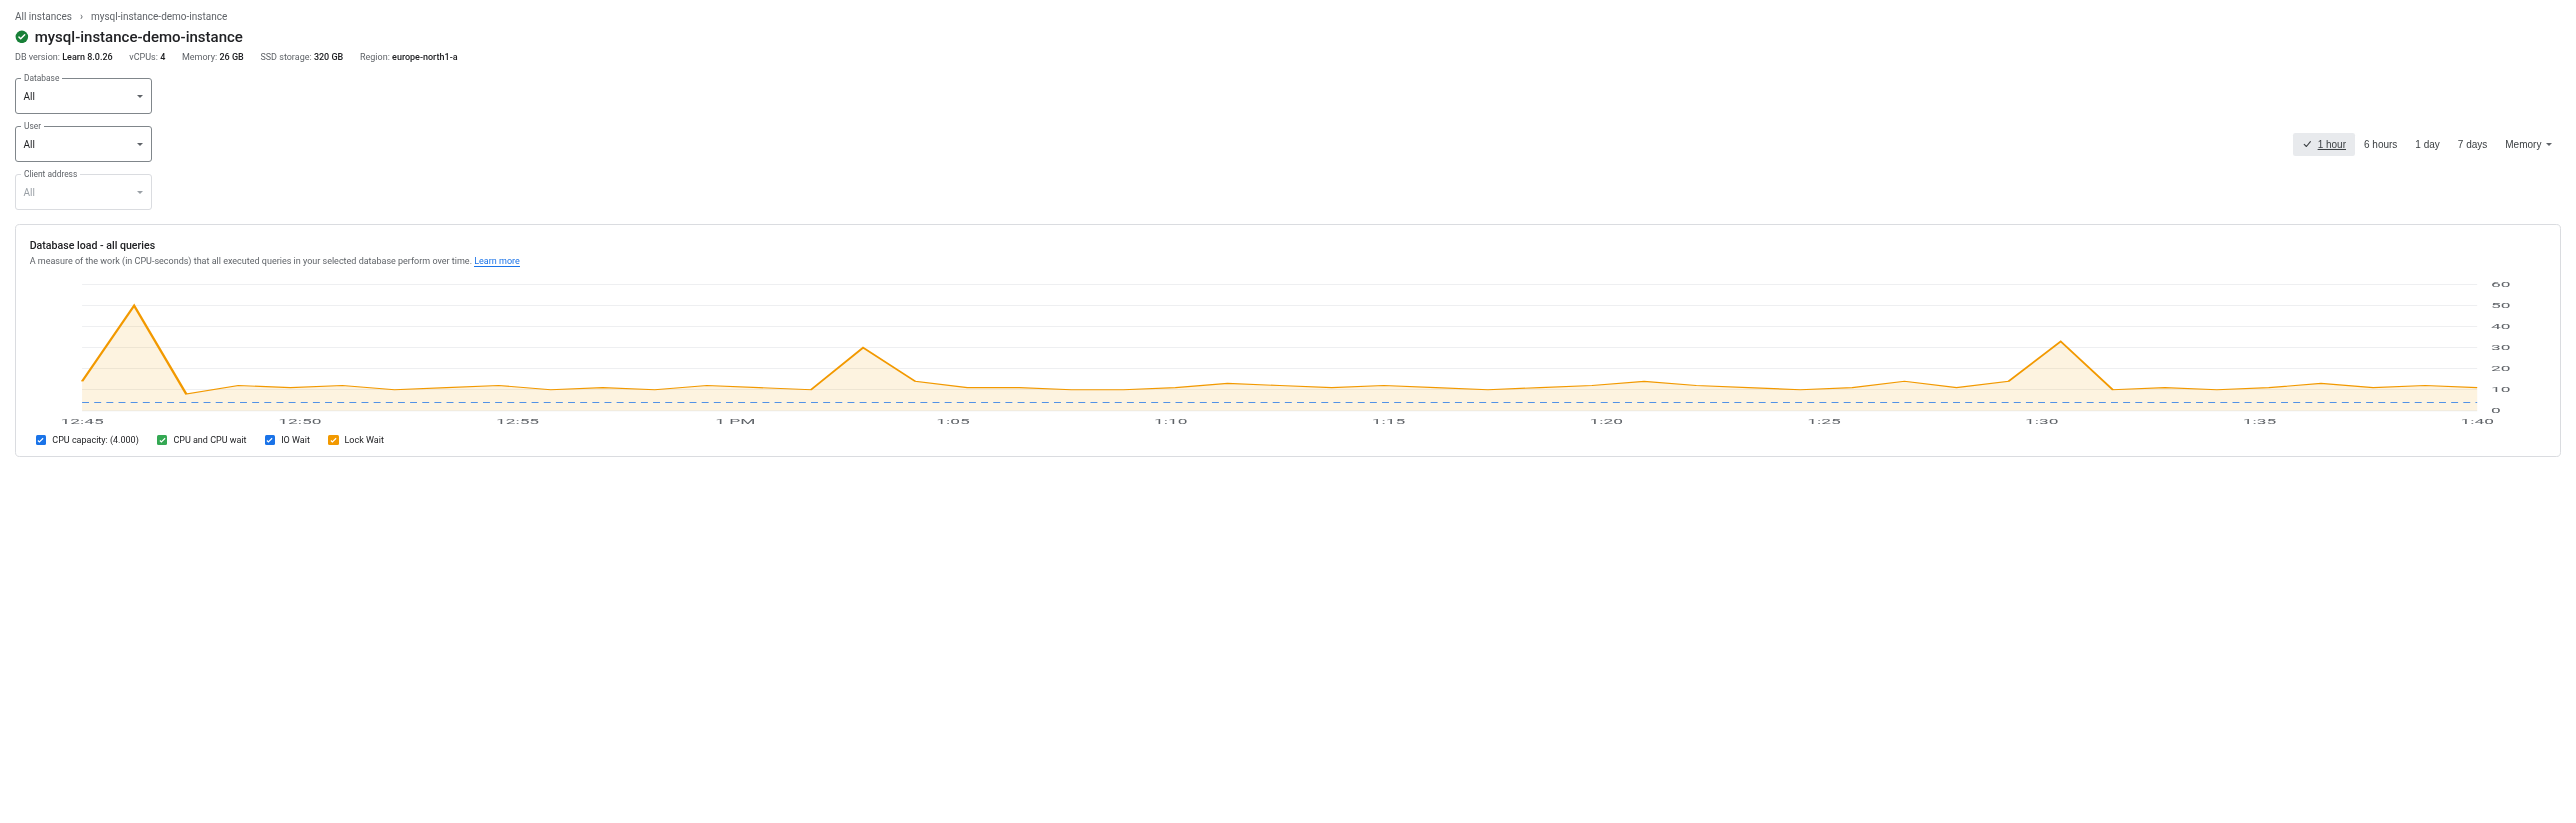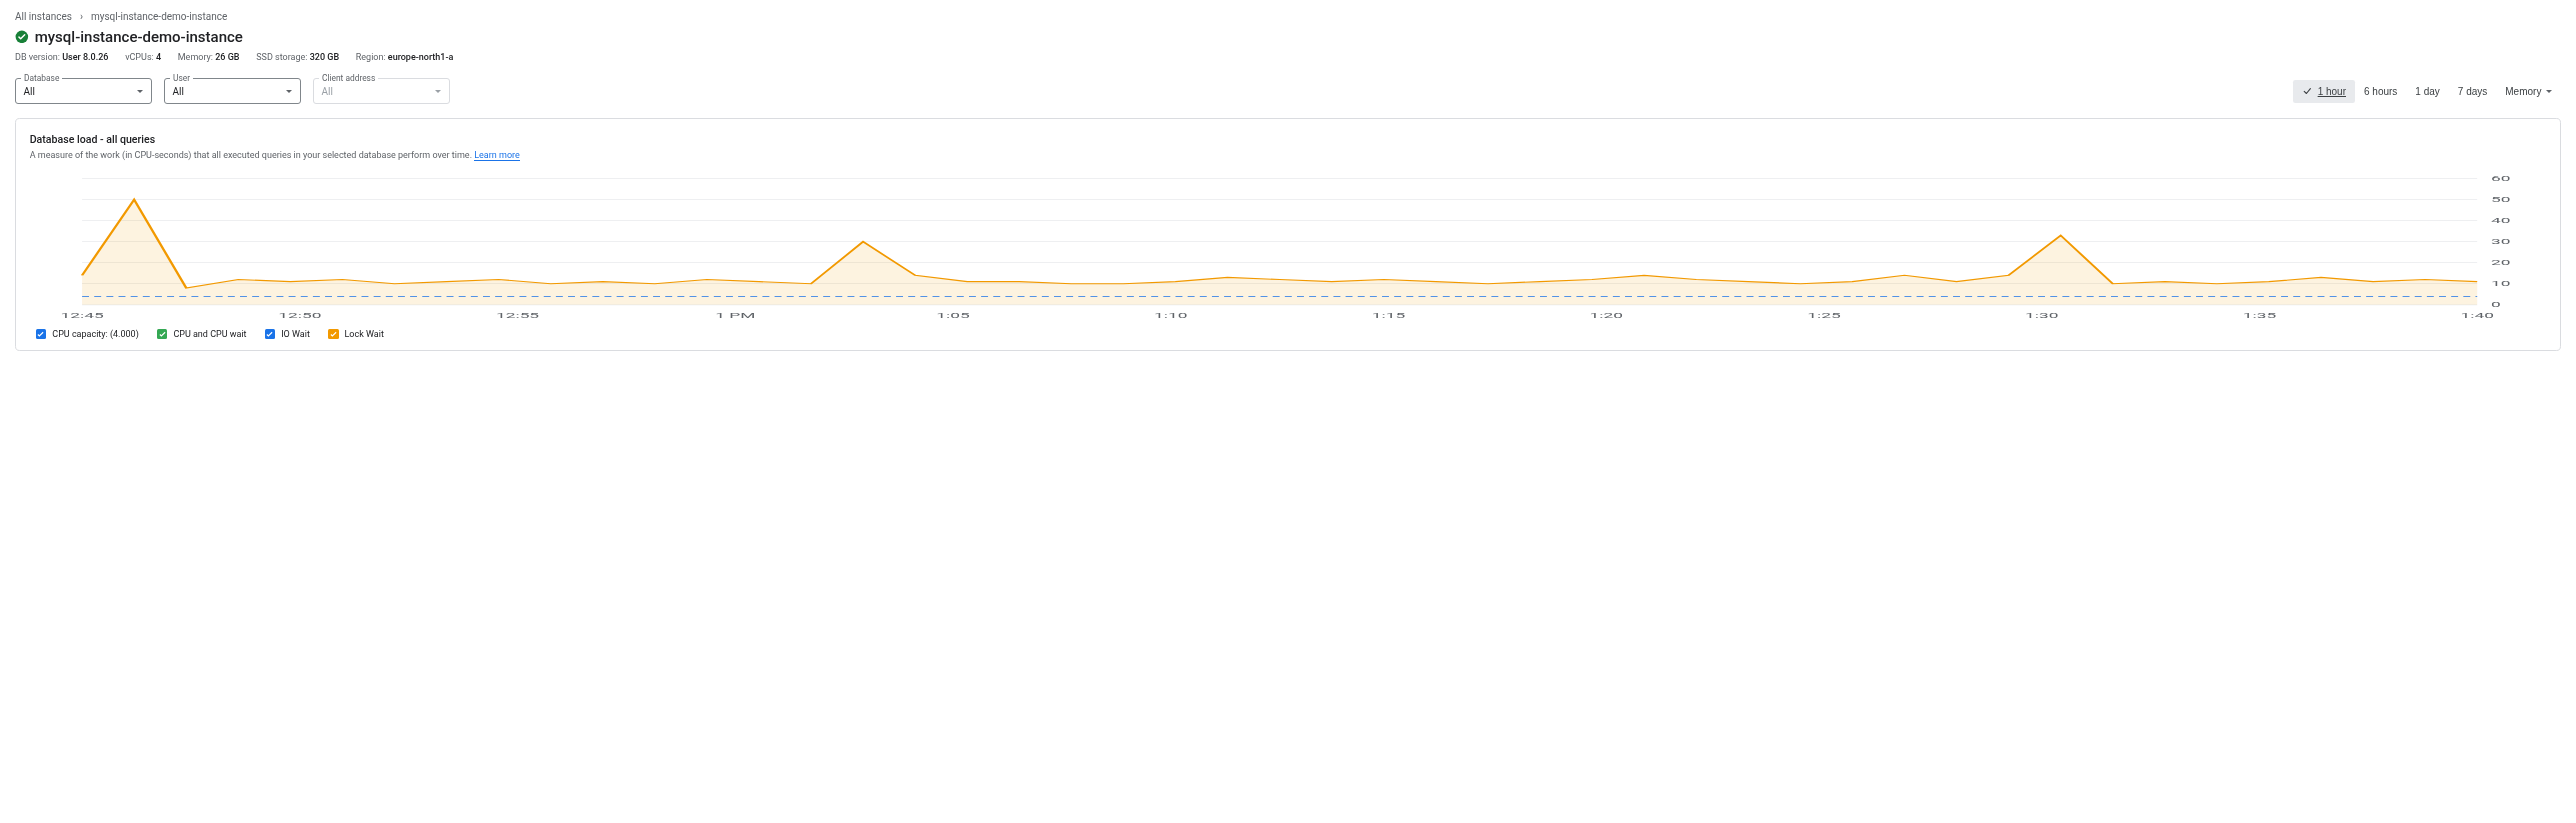--- a/index.html
+++ b/index.html
@@ -10,26 +10,26 @@
 .breadcrumb .sep { color: #5f6368; }
 
 .title-row { display: flex; align-items: center; gap: 6px; margin: 3px 0 6px; }
 .title-row h1 { font-size: 15px; font-weight: 500; }
 .check-icon { width: 13.7px; height: 13.7px; }
 
 .meta-row { display: flex; gap: 16.7px; font-size: 9px; color: #5f6368; margin-bottom: 16.7px; }
 .meta-row b { color: #202124; font-weight: 500; }
 
 .filters-row { display: flex; align-items: center; gap: 9px; margin-bottom: 13.7px; }
-.filters-left { display: flex; gap: 12px; }
+.filters-left { display: flex; gap: 12px; flex-direction: column; }
 .filters-right { margin-left: auto; display: flex; align-items: center; }
 
 .field-wrap { position: relative; }
 .field-label { position: absolute; top: -5.3px; left: 6px; background: #fff; padding: 0 3px; font-size: 8.4px; color: #5f6368; }
-.select-field { border: 0.8px solid #80868b; border-radius: 3px; height: 26px; min-width: 137px; display: flex; align-items: center; justify-content: space-between; padding: 0 7.6px; font-size: 10px; cursor: pointer; }
+.select-field { border: 0.8px solid #80868b; border-radius: 3px; height: 36px; min-width: 137px; display: flex; align-items: center; justify-content: space-between; padding: 0 7.6px; font-size: 10px; cursor: pointer; }
 .select-field.disabled { border-color: #dadce0; color: #9aa0a6; cursor: default; }
 .dropdown-arrow { width: 0; height: 0; border-left: 3.8px solid transparent; border-right: 3.8px solid transparent; border-top: 3.8px solid #5f6368; }
 .select-field.disabled .dropdown-arrow { border-top-color: #9aa0a6; }
 
 .time-range { display: flex; align-items: center; border-radius: 3px; overflow: visible; }
 .time-btn { padding: 6px 9px; font-size: 10px; color: #3c4043; cursor: pointer; border: none; background: transparent; }
 .time-btn.active { background: #e8eaed; border-radius: 2.3px; display:flex; align-items:center; gap:4.6px;text-decoration:underline;}
 .time-btn.custom { display: flex; align-items: center; gap: 4.6px; }
 .check-sm { width:10.6px; height:10.6px; }
 
@@ -56,21 +56,21 @@
 
 <div class="title-row">
   <svg class="check-icon" viewBox="0 0 24 24">
       <circle cx="12" cy="12" r="11" fill="#188038"></circle>
       <path d="M7 12.5l3 3 7-7" stroke="#fff" stroke-width="2.5" fill="none" stroke-linecap="round" stroke-linejoin="round"></path>
     </svg>
   <h1>mysql-instance-demo-instance</h1>
 </div>
 
 <div class="meta-row">
-  <span><span>DB version:</span> <b>User 8.0.26</b></span>
+  <span><span>DB version:</span> <b>Learn 8.0.26</b></span>
   <span><span>vCPUs:</span> <b>4</b></span>
   <span><span>Memory:</span> <b>26 GB</b></span>
   <span><span>SSD storage:</span> <b>320 GB</b></span>
   <span><span>Region:</span> <b>europe-north1-a</b></span>
 </div>
 
 <div class="filters-row">
   <div class="filters-left">
     <div class="field-wrap">
       <span class="field-label">Database</span>

